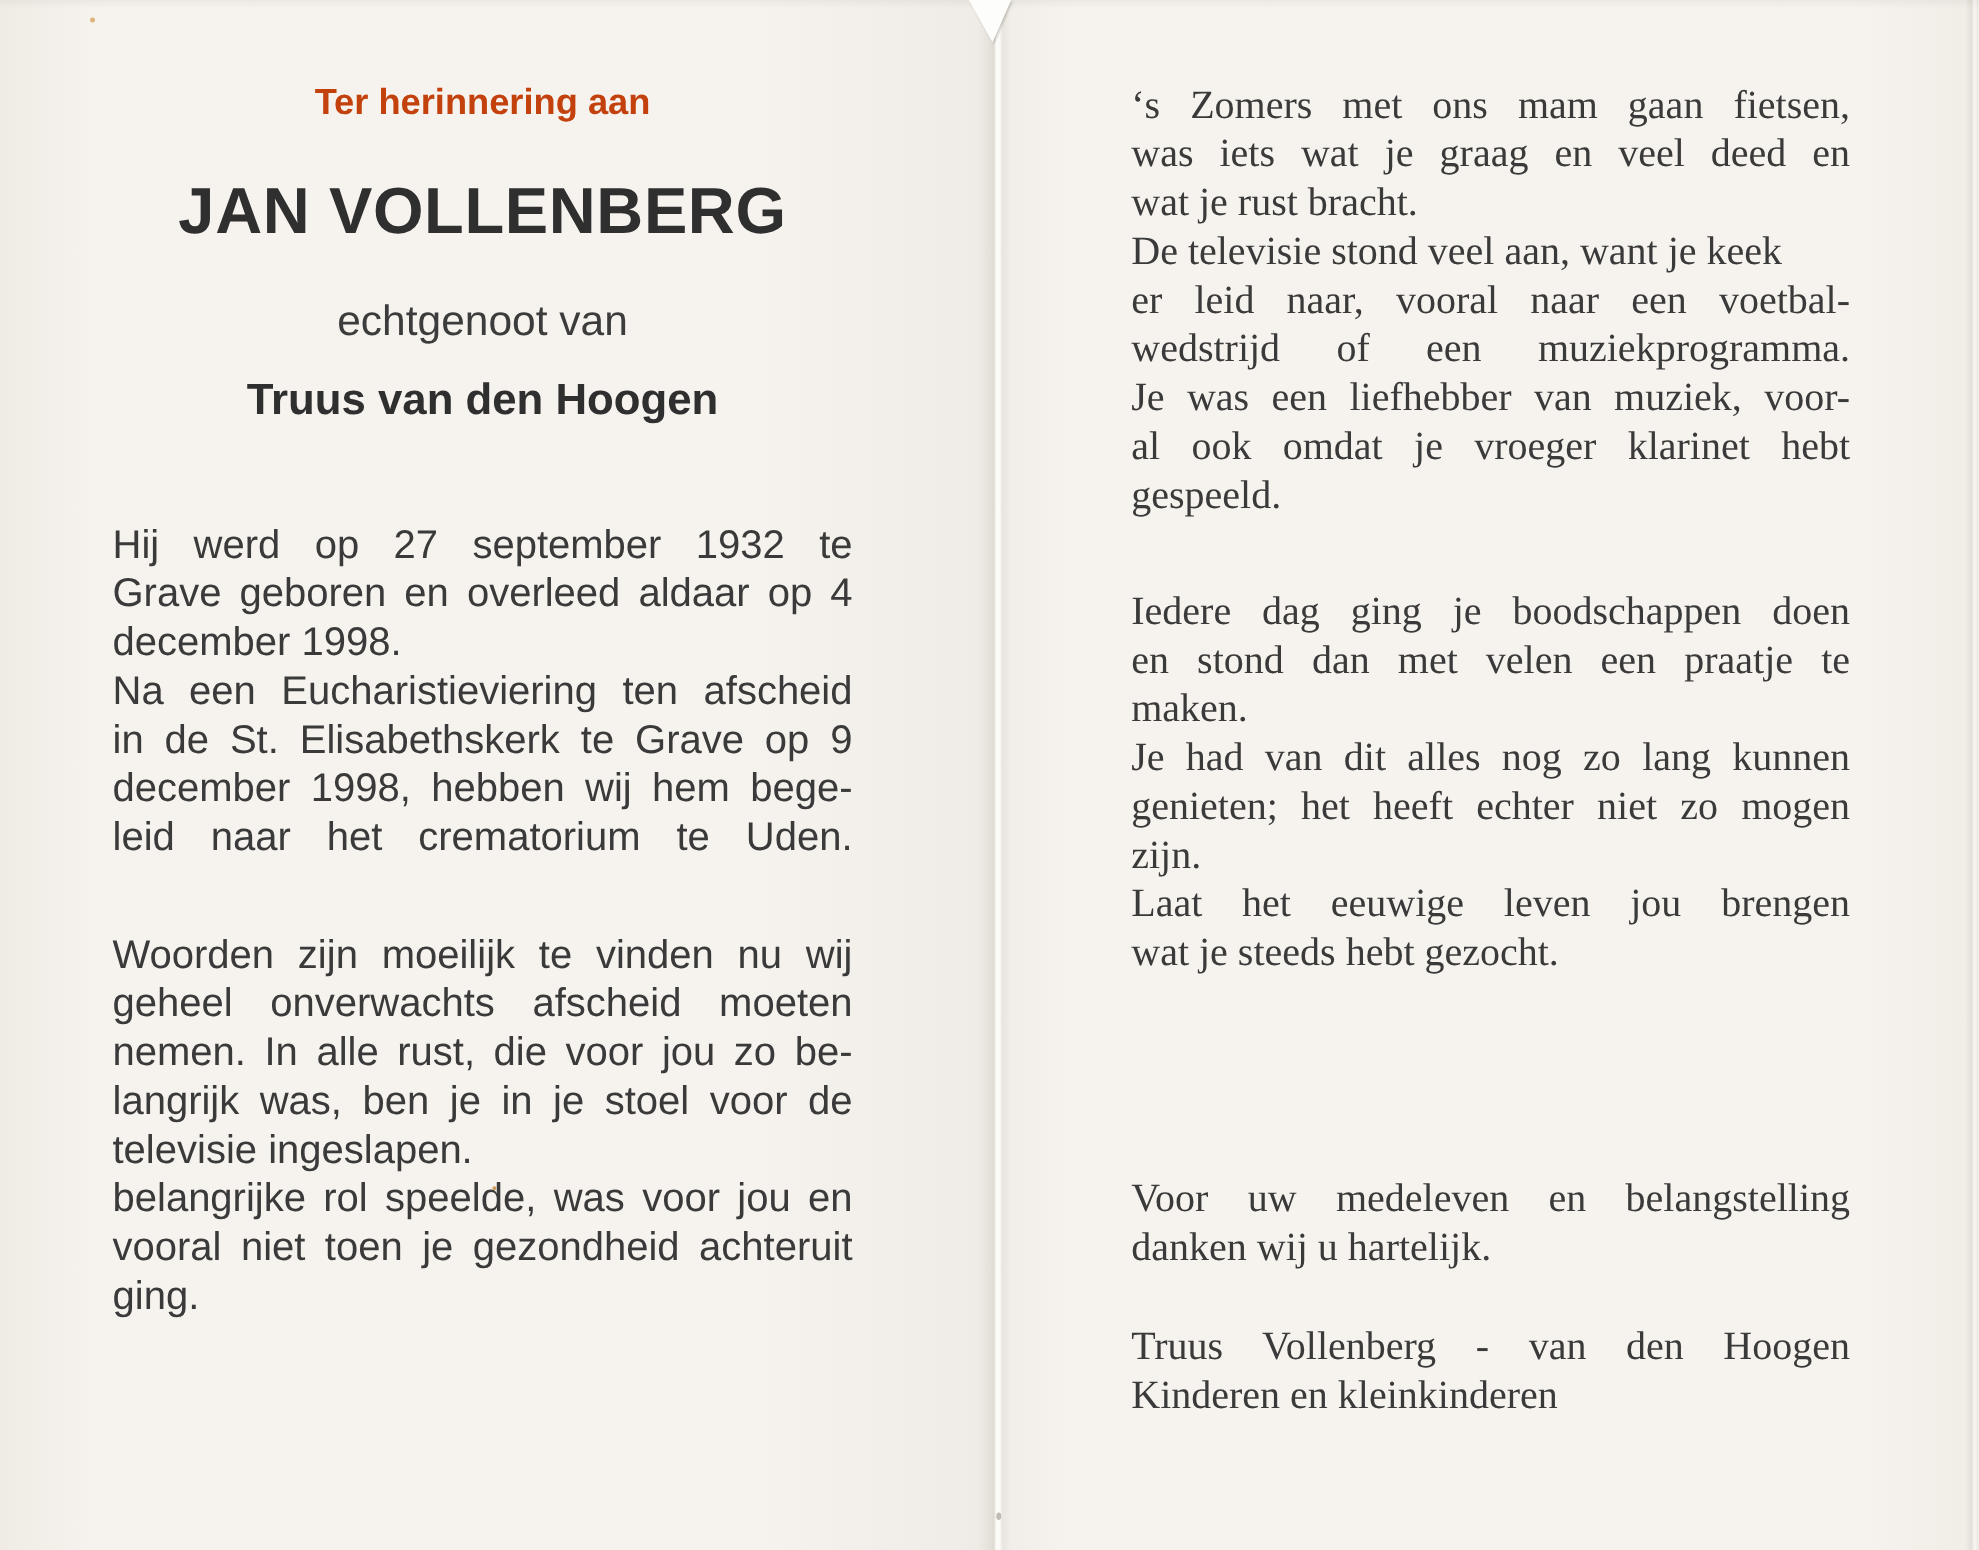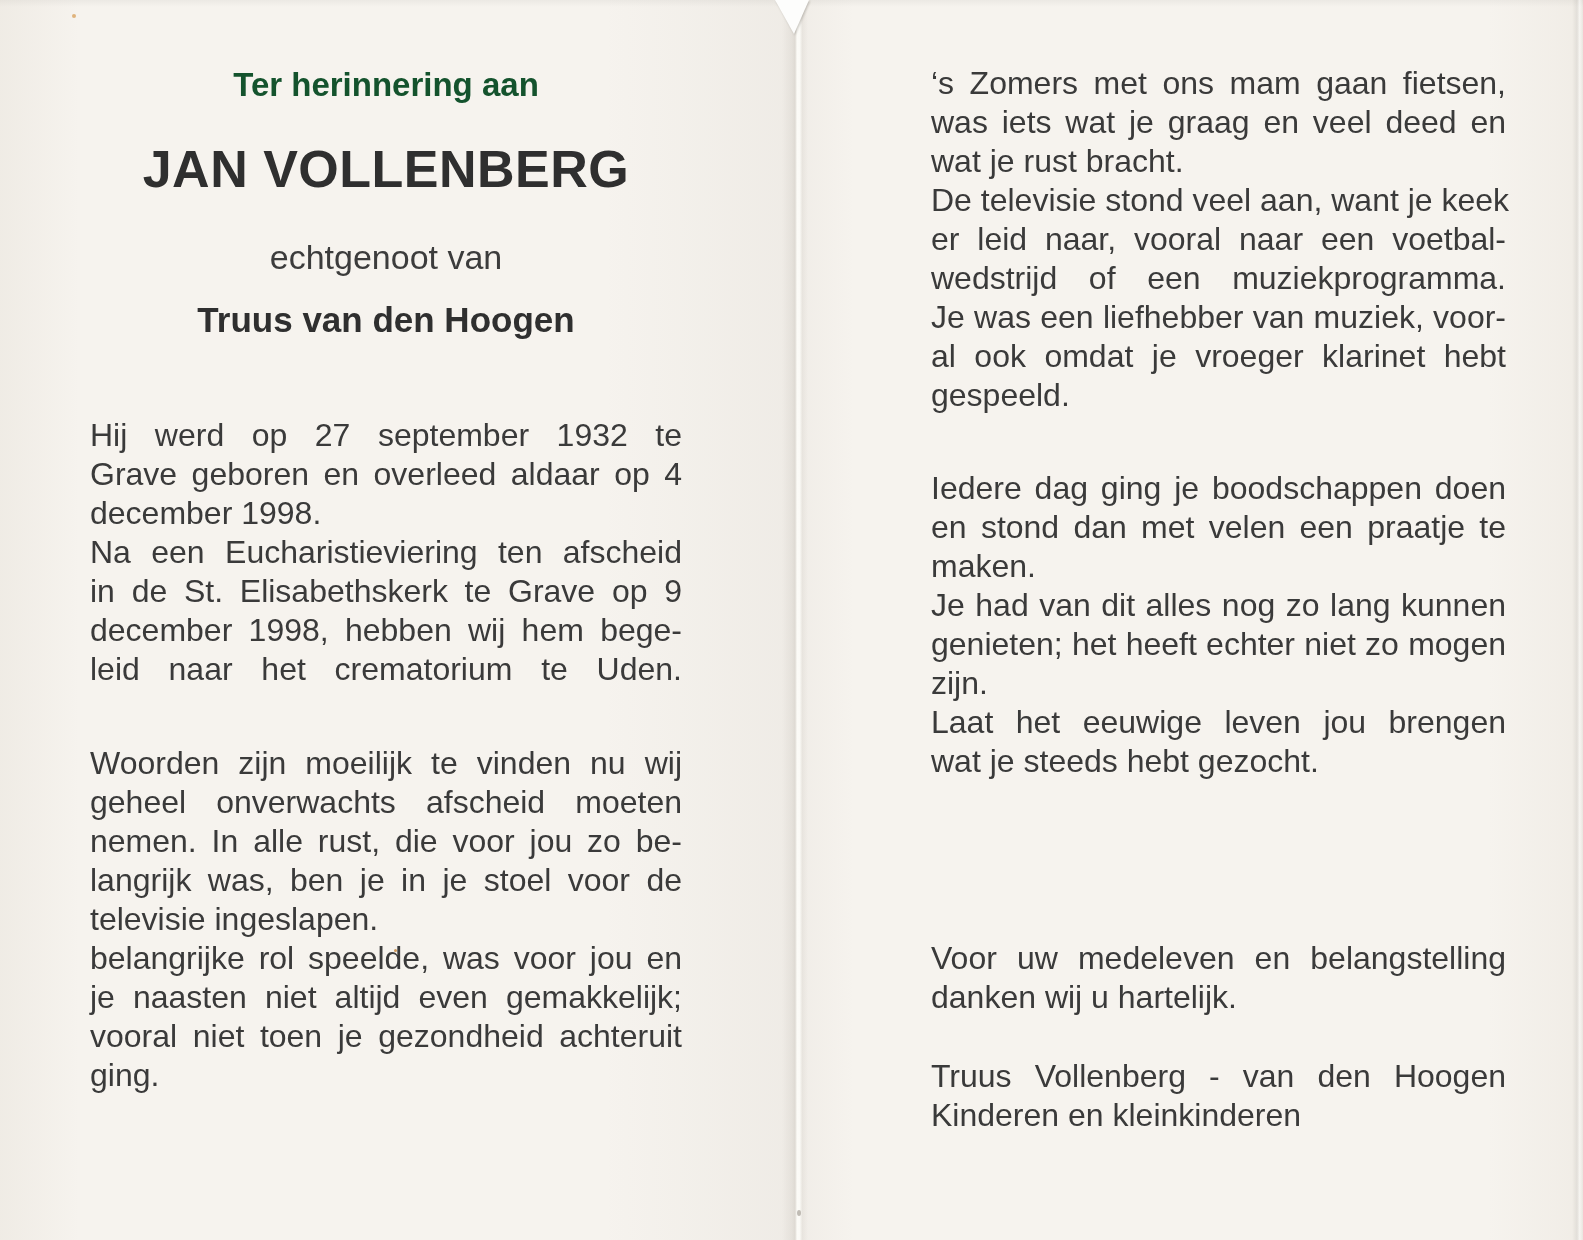--- a/index.html
+++ b/index.html
@@ -26,27 +26,27 @@
         rgba(110,100,85,0.00) 38%,
         rgba(110,100,85,0.05) 49.6%,
         rgba(110,100,85,0.00) 54%,
         rgba(210,202,188,0.00) 94%,
         rgba(210,202,188,0.16) 100%),
       linear-gradient(180deg, rgba(0,0,0,0.045) 0px, rgba(0,0,0,0.0) 7px);
     pointer-events: none;
   }
   .page { position: absolute; top: 0; height: 100%; }
   .page.left  { left: 90px;  width: 592px; }
-  .page.right { left: 931px; width: 575px; }
+  .page.right { left: 905px; width: 575px; font-family: Liberation Serif, serif; }
 
   .intro, .deceased, .relation, .spouse {
     position: absolute; left: 0; width: 100%;
     text-align: center; line-height: 1.15;
   }
-  .intro    { top: 66px;  font-size: 33px; color: #14532d; }
+  .intro    { top: 66px;  font-size: 29px; color: #c2410c; }
   .deceased { top: 140px; font-size: 52px; font-weight: 700; color: #2f2f2f; letter-spacing: 0.5px; }
   .relation { top: 238px; font-size: 34px; color: #3c3c3c; }
   .spouse   { top: 300px; font-size: 35px; font-weight: 700; color: #2f2f2f; }
 
   .para { position: absolute; left: 0; width: 100%; font-size: 32px; color: #3a3a3a; }
   .line { height: 39px; line-height: 39px; white-space: nowrap; }
   .line.stretched { text-align: justify; text-align-last: justify; white-space: normal; }
 
   .p-l1 { top: 416px; }
   .p-l2 { top: 744px; }
@@ -112,21 +112,20 @@
         <div class="line stretched"><span>december 1998, hebben wij hem bege-</span></div>
         <div class="line stretched"><span>leid naar het crematorium te Uden.</span></div>
       </div>
     <div class="para p-l2">
         <div class="line stretched"><span>Woorden zijn moeilijk te vinden nu wij</span></div>
         <div class="line stretched"><span>geheel onverwachts afscheid moeten</span></div>
         <div class="line stretched"><span>nemen. In alle rust, die voor jou zo be-</span></div>
         <div class="line stretched"><span>langrijk was, ben je in je stoel voor de</span></div>
         <div class="line"><span>televisie ingeslapen.</span></div>
         <div class="line stretched"><span>belangrijke rol speelde, was voor jou en</span></div>
-        <div class="line stretched"><span>je naasten niet altijd even gemakkelijk;</span></div>
         <div class="line stretched"><span>vooral niet toen je gezondheid achteruit</span></div>
         <div class="line"><span>ging.</span></div>
       </div>
   </section>
 
   <section class="page right">
     <div class="para p-r1">
         <div class="line stretched"><span>‘s Zomers met ons mam gaan fietsen,</span></div>
         <div class="line stretched"><span>was iets wat je graag en veel deed en</span></div>
         <div class="line"><span>wat je rust bracht.</span></div>

